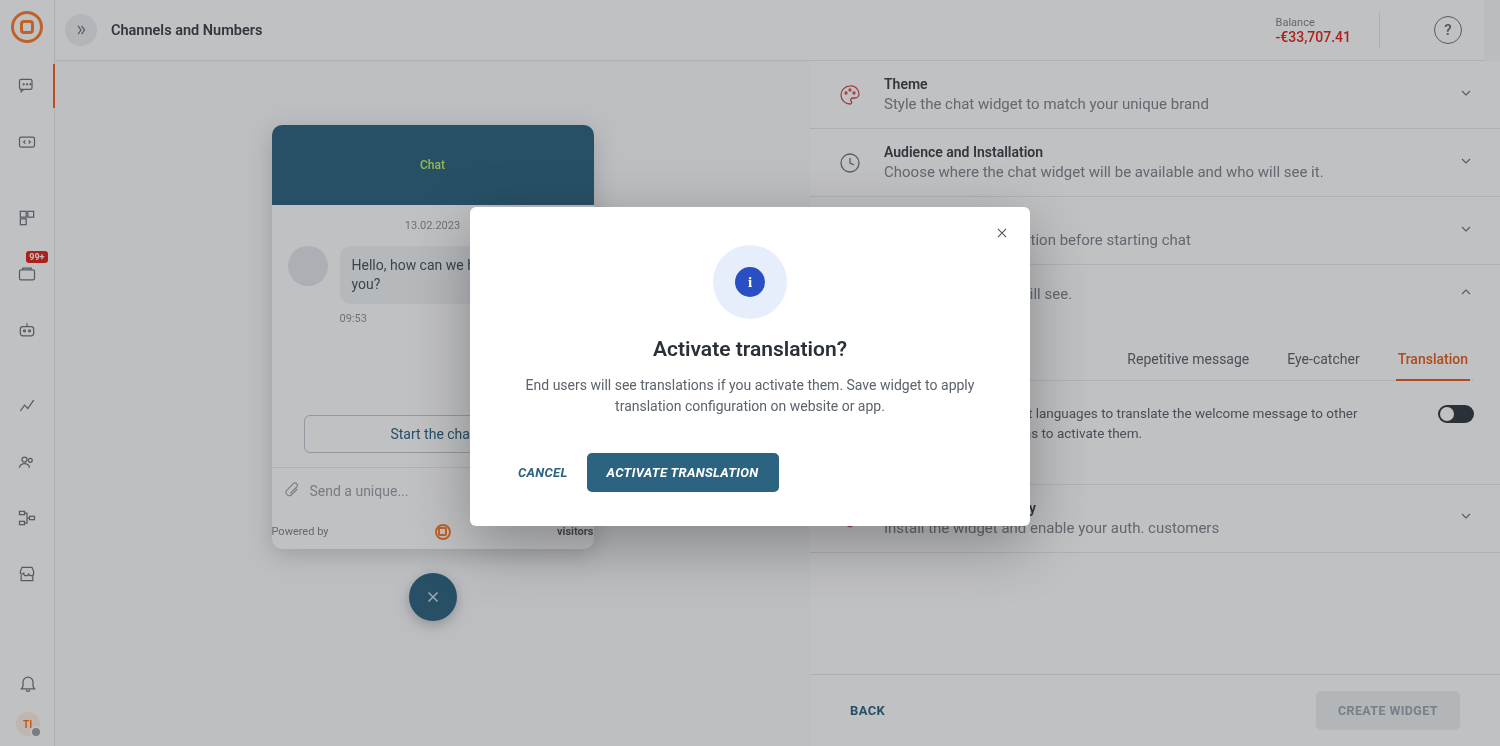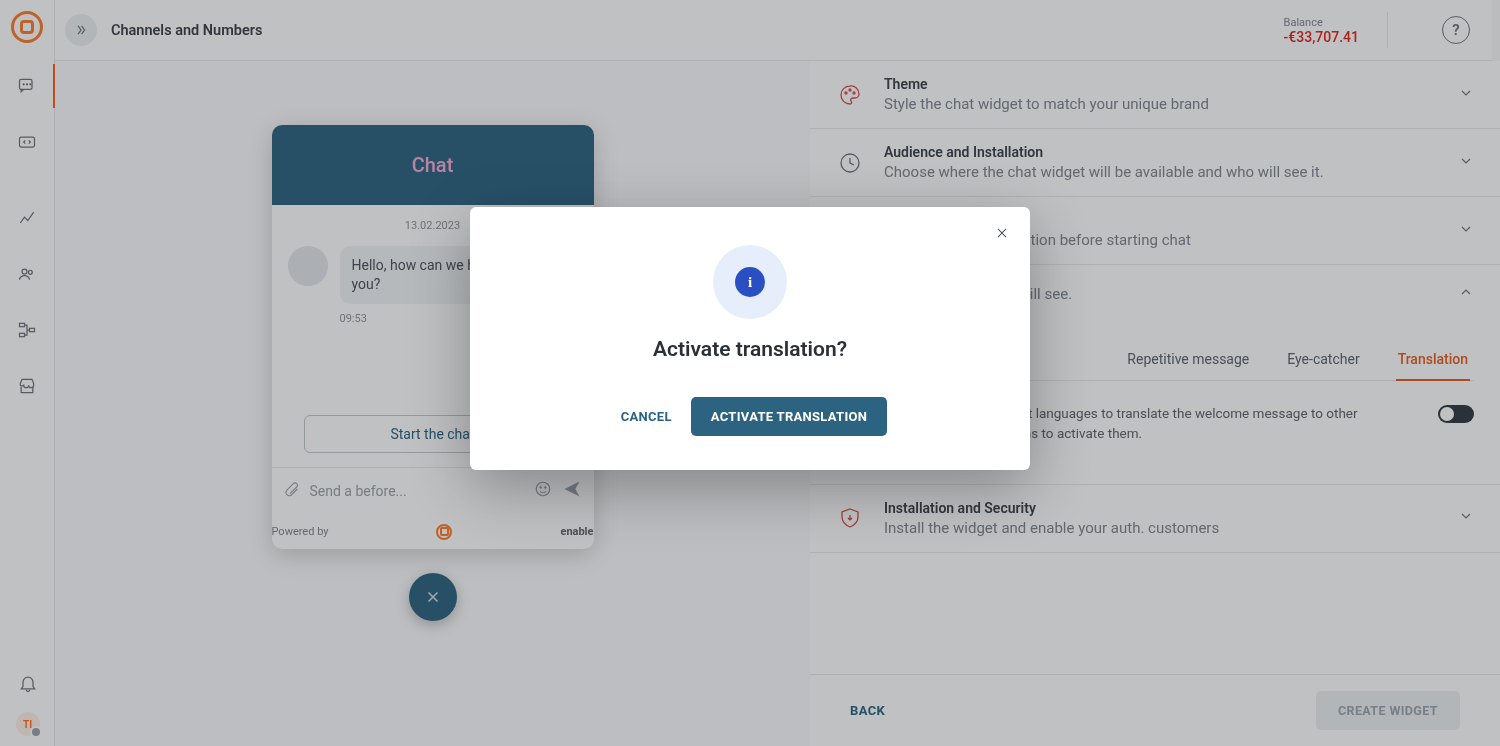--- a/index.html
+++ b/index.html
@@ -12,33 +12,33 @@
   .rail-group { margin-top:35px; display:flex; flex-direction:column; align-items:center; gap:26px; }
   .rail-item { width:55px; height:30px; display:flex; align-items:center; justify-content:center; position:relative; }
   .rail-item svg { width:20px; height:20px; stroke:#6b747c; fill:none; stroke-width:1.5; }
   .rail-item.active::after { content:""; position:absolute; right:0; top:-7px; height:44px; width:2px; background:#ff5c22; }
   .rail-badge { position:absolute; top:-8px; right:7px; background:#e2231a; color:#fff; font-size:9px; font-weight:700; padding:1px 3px; border-radius:3px; }
   .rail-bottom { position:absolute; bottom:10px; width:55px; display:flex; flex-direction:column; align-items:center; gap:14px; }
   .rail-avatar { width:24px; height:24px; border-radius:50%; background:#fff0e6; color:#ff6a14; font-size:10px; font-weight:600; display:flex; align-items:center; justify-content:center; position:relative; }
   .rail-avatar::after { content:""; position:absolute; right:-2px; bottom:-2px; width:8px; height:8px; border-radius:50%; background:#9aa1a8; border:2px solid #fff; }
 
   
-  .topbar { position:absolute; top:0; left:55px; right:8px; height:61px; background:#fff; border-bottom:1px solid #e6e8ea; display:flex; align-items:center; padding:0 22px 0 10px; }
+  .topbar { position:absolute; top:0; left:55px; right:16px; height:61px; background:#fff; border-bottom:1px solid #e6e8ea; display:flex; align-items:center; padding:0 22px 0 10px; }
   .collapse-btn { width:32px; height:32px; border-radius:50%; background:#eef0f2; display:flex; align-items:center; justify-content:center; stroke:#6b747c; margin-right:14px; }
   .page-title { font-size:14.5px; font-weight:600; color:#3a4147; }
   .balance { margin-left:auto; text-align:left; }
   .balance-label { font-size:11px; color:#7d858d; }
   .balance-value { font-size:14px; color:#e2231a; font-weight:500; }
   .help-btn { width:28px; height:28px; border-radius:50%; border:1.5px solid #6b747c; margin-left:30px; display:flex; align-items:center; justify-content:center; color:#6b747c; font-size:15px; font-weight:600; }
   .vsep { width:1px; height:36px; background:#e6e8ea; margin:0 24px 0 28px; }
 
   
   .preview-col { position:absolute; top:61px; left:55px; width:755px; bottom:0; background:#fbfbfc; display:flex; flex-direction:column; align-items:center; }
   .chat-card { width:322px; margin-top:64px; border-radius:10px; box-shadow:0 6px 24px rgba(0,0,0,0.18); background:#fff; overflow:hidden; }
-  .chat-header { background:#2b6380; height:80px; display:flex; align-items:center; justify-content:center; color:#f9a8d4; font-size:20px; font-weight:500; }
+  .chat-header { background:#2b6380; height:80px; display:flex; align-items:center; justify-content:center; color:#bef264; font-size:12px; font-weight:500; }
   .chat-body { padding:14px 16px 0; }
   .chat-date { text-align:center; font-size:11px; color:#8b939a; margin-bottom:14px; }
   .msg-row { display:flex; gap:12px; align-items:flex-start; }
   .msg-ava { width:40px; height:40px; border-radius:50%; background:#e3e6e9; }
   .msg-bubble { background:#f2f4f5; border-radius:10px; padding:10px 12px; font-size:14px; color:#48515a; max-width:190px; line-height:1.35; }
   .msg-time { font-size:11px; color:#8b939a; margin:8px 0 0 52px; }
   .start-btn-wrap { padding:90px 16px 14px; }
   .start-btn { width:100%; height:38px; border:1px solid #bfc7cd; border-radius:6px; background:#fff; color:#2b6380; font-size:14px; display:flex; align-items:center; justify-content:center; }
   .chat-input { border-top:1px solid #e6e8ea; height:48px; display:flex; align-items:center; padding:0 12px; gap:10px; }
   .chat-input-field { flex:1; color:#98a1a8; font-size:14px; }
@@ -73,21 +73,21 @@
 
   
   .scrim { position:absolute; inset:0; background:rgba(30,34,38,0.28); }
   .modal { position:absolute; left:470px; top:207px; width:560px; background:#fff; border-radius:6px; box-shadow:0 18px 60px rgba(0,0,0,0.3); padding:38px 40px 34px; }
   .modal-close { position:absolute; top:16px; right:18px; width:20px; height:20px; display:flex; align-items:center; justify-content:center; }
   .modal-close svg { width:14px; height:14px; stroke:#4b535b; stroke-width:1.8; }
   .modal-icon { width:74px; height:74px; border-radius:50%; background:#e6eefc; margin:0 auto 18px; display:flex; align-items:center; justify-content:center; }
   .modal-icon-inner { width:30px; height:30px; border-radius:50%; background:#2a4fc2; color:#fff; font-size:15px; font-weight:700; font-family:Georgia,serif; display:flex; align-items:center; justify-content:center; }
   .modal-title { text-align:center; font-size:21px; font-weight:600; color:#2a3036; margin-bottom:14px; }
   .modal-desc { text-align:center; font-size:14px; color:#5b636b; line-height:1.5; padding:0 10px; }
-  .modal-actions { display:flex; justify-content:center; gap:11px; margin-top:36px; }
+  .modal-actions { display:flex; justify-content:flex-start; gap:11px; margin-top:36px;font-style:italic; }
   .btn-cancel { color:#2b6380; font-weight:700; font-size:13px; letter-spacing:.3px; padding:12px 8px; }
   .btn-primary { background:#2b6380; color:#fff; font-weight:700; font-size:13px; letter-spacing:.3px; padding:12px 20px; border-radius:5px; }
 </style>
 </head>
 <body>
 
 <div class="left-rail">
   <div class="rail-logo">
     <div class="rail-logo-inner"></div>
   </div>
@@ -103,20 +103,44 @@
         </svg>
     </div>
     <div class="rail-item">
       <svg viewBox="0 0 24 24">
           <rect x="3" y="6" width="18" height="12" rx="2"></rect>
           <path d="M10 10l-2 2 2 2M14 10l2 2-2 2"></path>
         </svg>
     </div>
   </div>
 
+  <div class="rail-group" style="margin-top:46px;">
+    <div class="rail-item">
+      <svg viewBox="0 0 24 24">
+          <rect x="4" y="4" width="7" height="7"></rect>
+          <rect x="13" y="4" width="7" height="7"></rect>
+          <rect x="4" y="13" width="7" height="7"></rect>
+        </svg>
+    </div>
+    <div class="rail-item">
+      <span class="rail-badge">99+</span>
+      <svg viewBox="0 0 24 24">
+          <rect x="3" y="7" width="18" height="12" rx="2"></rect>
+          <path d="M7 7V5h10v2"></path>
+        </svg>
+    </div>
+    <div class="rail-item">
+      <svg viewBox="0 0 24 24">
+          <rect x="4" y="8" width="16" height="11" rx="3"></rect>
+          <circle cx="9" cy="13" r="1.2"></circle>
+          <circle cx="15" cy="13" r="1.2"></circle>
+          <path d="M12 8V4"></path>
+        </svg>
+    </div>
+  </div>
 
   <div class="rail-group" style="margin-top:46px;">
     <div class="rail-item">
       <svg viewBox="0 0 24 24">
           <path d="M4 18l5-7 4 4 7-10"></path>
         </svg>
     </div>
     <div class="rail-item">
       <svg viewBox="0 0 24 24">
           <circle cx="9" cy="9" r="3"></circle>
@@ -185,39 +209,39 @@
           <span>Start the chat</span>
         </div>
       </div>
     </div>
     <div class="chat-input">
       <span style="color:#9aa1a8;">
         <svg width="16" height="16" viewBox="0 0 24 24" fill="none" stroke="#9aa1a8" stroke-width="1.6">
             <path d="M20 12l-9 9a5 5 0 01-7-7l10-10a3.5 3.5 0 015 5L9 19"></path>
           </svg>
       </span>
-      <div class="chat-input-field">Send a before...</div>
+      <div class="chat-input-field">Send a unique...</div>
       <span>
         <svg width="18" height="18" viewBox="0 0 24 24" fill="none" stroke="#9aa1a8" stroke-width="1.6">
             <circle cx="12" cy="12" r="9"></circle>
             <circle cx="9" cy="10" r="0.8" fill="#9aa1a8"></circle>
             <circle cx="15" cy="10" r="0.8" fill="#9aa1a8"></circle>
             <path d="M8 15c1 1.3 2.5 2 4 2s3-.7 4-2"></path>
           </svg>
       </span>
       <span>
         <svg width="20" height="20" viewBox="0 0 24 24" fill="#9aa1a8">
             <path d="M3 12l18-9-5 9 5 9-18-9z"></path>
           </svg>
       </span>
     </div>
     <div class="chat-footer">
       <span>Powered by</span>
       <span class="footer-logo"></span>
-      <span style="font-weight:700; color:#5b636b;">enable</span>
+      <span style="font-weight:700; color:#5b636b;">visitors</span>
     </div>
   </div>
   <div class="fab">
     <svg width="18" height="18" viewBox="0 0 24 24" stroke="#cfe0e8" stroke-width="2" fill="none">
         <path d="M6 6l12 12M18 6L6 18"></path>
       </svg>
   </div>
 </div>
 
 <div class="settings-col">
@@ -326,17 +350,18 @@
 <div class="modal">
   <div class="modal-close">
     <svg viewBox="0 0 24 24" fill="none">
         <path d="M5 5l14 14M19 5L5 19"></path>
       </svg>
   </div>
   <div class="modal-icon">
     <div class="modal-icon-inner">i</div>
   </div>
   <div class="modal-title">Activate translation?</div>
+  <div class="modal-desc">End users will see translations if you activate them. Save widget to apply translation configuration on website or app.</div>
   <div class="modal-actions">
     <div class="btn-cancel">CANCEL</div>
     <div class="btn-primary">ACTIVATE TRANSLATION</div>
   </div>
 </div>
 
 </body></html>

